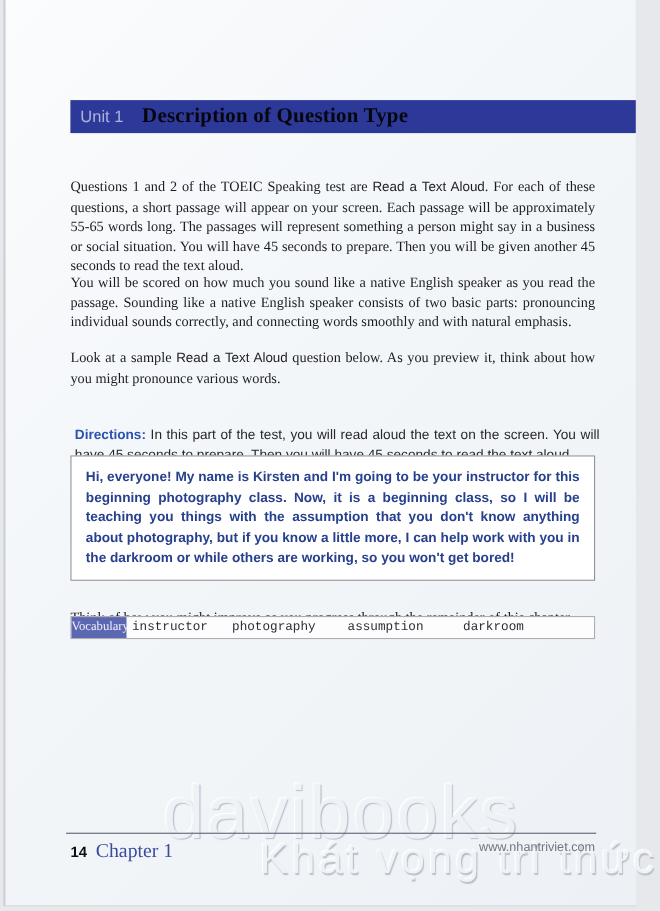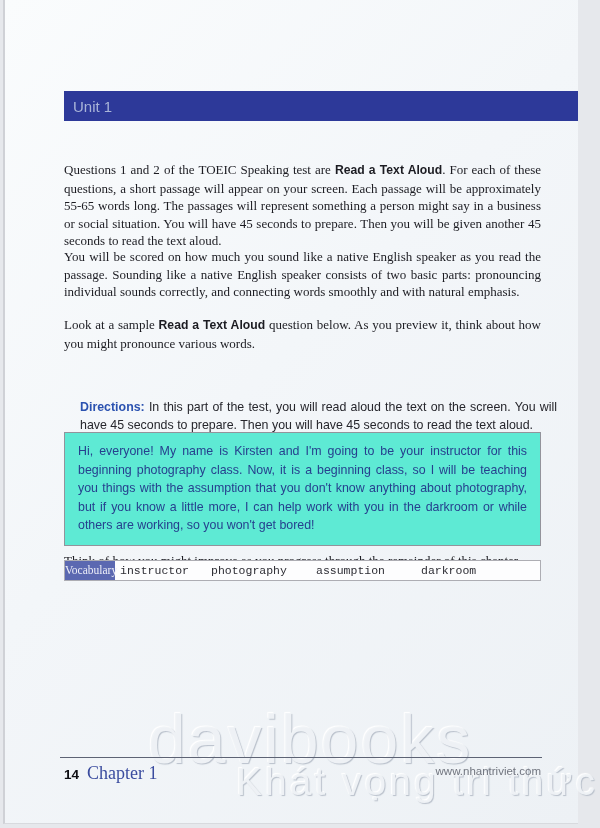--- a/index.html
+++ b/index.html
@@ -38,32 +38,32 @@
     color:#06060e;margin-left:17px;white-space:nowrap;letter-spacing:0.2px;
   }
   
   .para{
     position:absolute;z-index:2;left:64px;width:477px;margin:0;
     font-size:13px;line-height:17.6px;color:#1c1c22;text-align:justify;
   }
   .p1{top:161px;}
   .p2{top:248px;}
   .p3{top:316px;}
-  .sansb{font-family:"Liberation Sans",sans-serif;font-weight:bold;font-size:12.2px;}
+  .sansb{font-family:"Liberation Sans",sans-serif;font-weight:normal;font-size:12.2px;}
   .directions{
-    position:absolute;z-index:2;left:64px;top:383px;width:477px;margin:16px;
+    position:absolute;z-index:2;left:64px;top:383px;width:477px;margin:4px;
     font-family:"Liberation Sans",sans-serif;font-size:12.4px;line-height:17.6px;
     color:#26262c;text-align:justify;
   }
   .directions b{color:#2b52b0;}
   .sample-box{
-    position:absolute;z-index:2;left:64px;top:432px;width:477px;box-sizing:border-box;
-    background:#5eead4;border:1px solid #93939b;padding:9px 13px 10px 13px;
+    position:absolute;z-index:2;left:64px;top:414px;width:477px;box-sizing:border-box;
+    background:#ffffff;border:1px solid #93939b;padding:9px 13px 10px 13px;
     font-family:"Liberation Sans",sans-serif;font-size:12.4px;line-height:18.6px;
-    color:#26408e;text-align:justify;margin:0;
+    color:#26408e;text-align:justify;margin:0;font-weight:bold;
   }
   .closing{
     position:absolute;z-index:2;left:64px;top:553px;width:477px;margin:0;
     font-size:13px;color:#1c1c22;
   }
   
   .vocab-bar{
     position:absolute;z-index:2;left:64px;top:560px;width:477px;height:21px;
     box-sizing:border-box;background:#fdfdfe;border:1px solid #adadb3;padding-left:28px;
   }
@@ -99,20 +99,21 @@
 </head>
 <body>
 
 <div class="page"></div>
 
 <div class="wm wm-1">davibooks</div>
 <div class="wm wm-2">Khát vọng tri thức</div>
 
 <div class="unit-bar">
   <span class="unit-label">Unit 1</span>
+  <span class="unit-title">Description of Question Type</span>
 </div>
 
 <p class="para p1"><span>Questions 1 and 2 of the TOEIC Speaking test are </span><span class="sansb">Read a Text Aloud</span><span>. For each of these questions, a short passage will appear on your screen. Each passage will be approximately 55-65 words long. The passages will represent something a person might say in a business or social situation. You will have 45 seconds to prepare. Then you will be given another 45 seconds to read the text aloud.</span></p>
 
 <p class="para p2">You will be scored on how much you sound like a native English speaker as you read the passage. Sounding like a native English speaker consists of two basic parts: pronouncing individual sounds correctly, and connecting words smoothly and with natural emphasis.</p>
 
 <p class="para p3"><span>Look at a sample </span><span class="sansb">Read a Text Aloud</span><span> question below. As you preview it, think about how you might pronounce various words.</span></p>
 
 <p class="directions"><b>Directions:</b><span> In this part of the test, you will read aloud the text on the screen. You will have 45 seconds to prepare. Then you will have 45 seconds to read the text aloud.</span></p>
 

